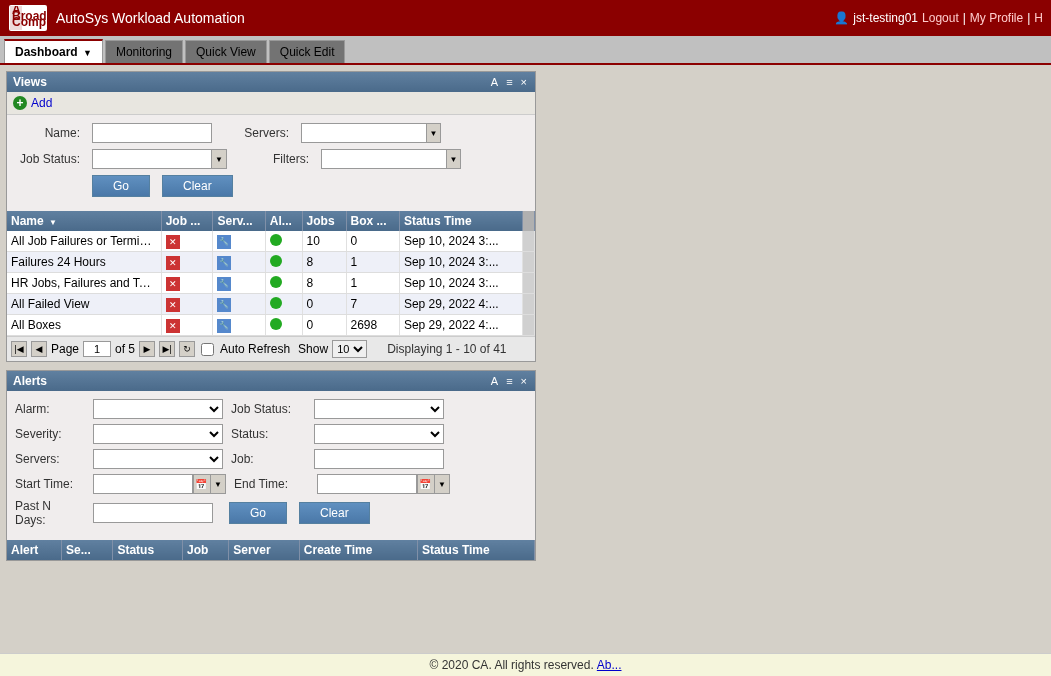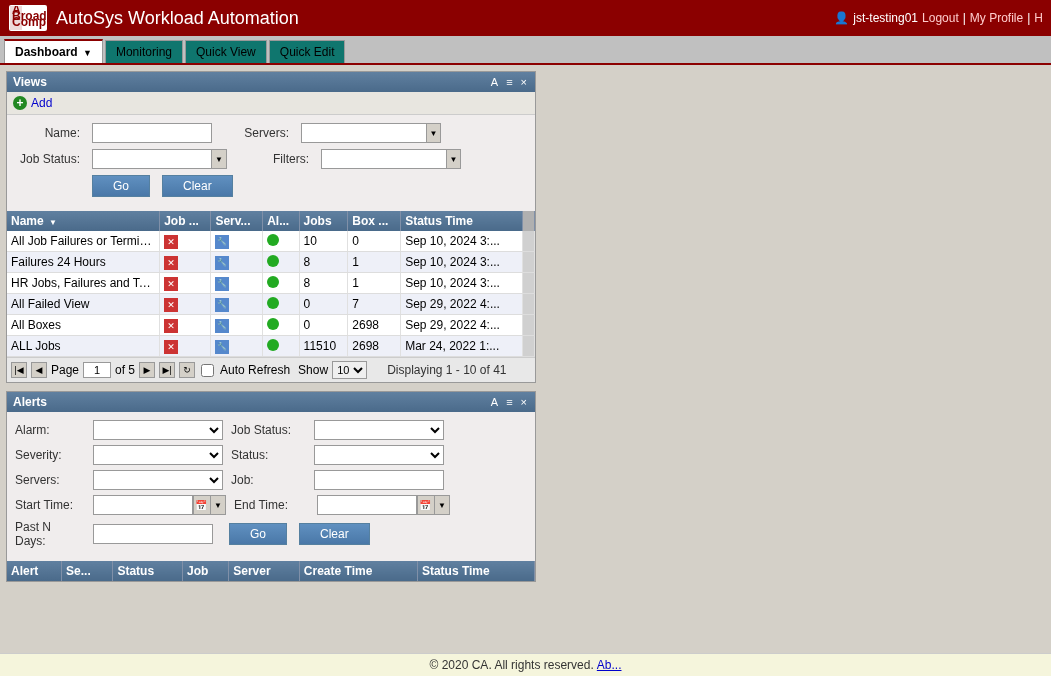--- a/index.html
+++ b/index.html
@@ -21,36 +21,36 @@
       background: #8b0000;
       display: flex; align-items: center; justify-content: center;
     }
     .broadcom-logo {
       width: 38px; height: 26px;
       background: white;
       border-radius: 2px;
       display: flex; align-items: center; justify-content: center;
       font-size: 6px; color: #8b0000; font-weight: bold; padding: 1px;
     }
-    .header-title { font-size: 18px; font-weight: normal; color: white; }
+    .header-title { font-size: 14px; font-weight: normal; color: white; }
     .header-right { font-size: 11px; color: white; display: flex; align-items: center; gap: 4px; }
     .header-right a { color: #ffcccc; text-decoration: none; }
 
     
     .nav-tabs {
       background: #c0c0c0;
       border-bottom: 2px solid #8b0000;
       display: flex;
       align-items: center;
       padding: 3px 4px 0 4px;
       gap: 2px;
     }
     .nav-tab {
       padding: 4px 10px;
-      background: #0f766e;
+      background: #737373;
       border: 1px solid #999;
       border-bottom: none;
       cursor: pointer;
       font-size: 12px;
       color: #000;
     }
     .nav-tab.active {
       background: #fff;
       border-top: 2px solid #8b0000;
       font-weight: bold;
@@ -463,30 +463,20 @@
             <tr>
               <td style="max-width: 130px;">All Boxes</td>
               <td><span style="display:inline-block;width:14px;height:14px;background:#cc3333;color:white;font-size:9px;text-align:center;line-height:14px;cursor:pointer;">✕</span></td>
               <td><span style="display:inline-block;width:14px;height:14px;background:#5588cc;color:white;font-size:8px;text-align:center;line-height:14px;cursor:pointer;">🔧</span></td>
               <td><span style="display:inline-block;width:12px;height:12px;background:#22aa22;border-radius:50%;"></span></td>
               <td>0</td>
               <td>2698</td>
               <td>Sep 29, 2022 4:...</td>
               <td style="width: 12px; background: rgb(208, 208, 208);"></td>
             </tr>
-            <tr>
-              <td style="max-width: 130px;">ALL Jobs</td>
-              <td><span style="display:inline-block;width:14px;height:14px;background:#cc3333;color:white;font-size:9px;text-align:center;line-height:14px;cursor:pointer;">✕</span></td>
-              <td><span style="display:inline-block;width:14px;height:14px;background:#5588cc;color:white;font-size:8px;text-align:center;line-height:14px;cursor:pointer;">🔧</span></td>
-              <td><span style="display:inline-block;width:12px;height:12px;background:#22aa22;border-radius:50%;"></span></td>
-              <td>11510</td>
-              <td>2698</td>
-              <td>Mar 24, 2022 1:...</td>
-              <td style="width: 12px; background: rgb(208, 208, 208);"></td>
-            </tr>
           </tbody>
       </table>
     </div>
 
     <div class="pagination">
       <div class="page-nav-btn">|◀</div>
       <div class="page-nav-btn">◀</div>
       <span>Page</span>
       <input class="page-input" type="text" value="1" style="">
       <span>of 5</span>

